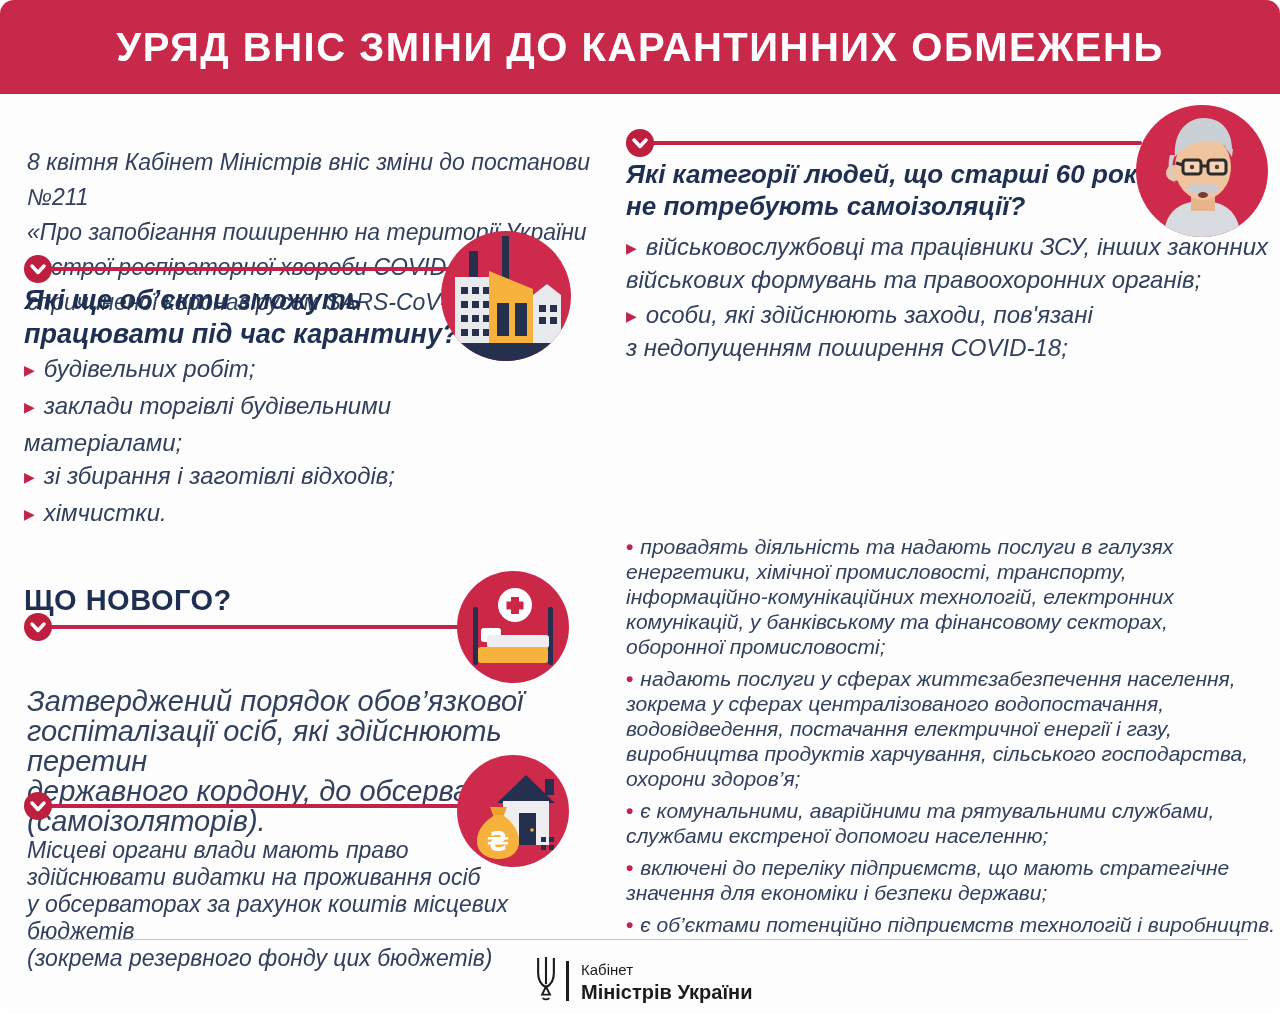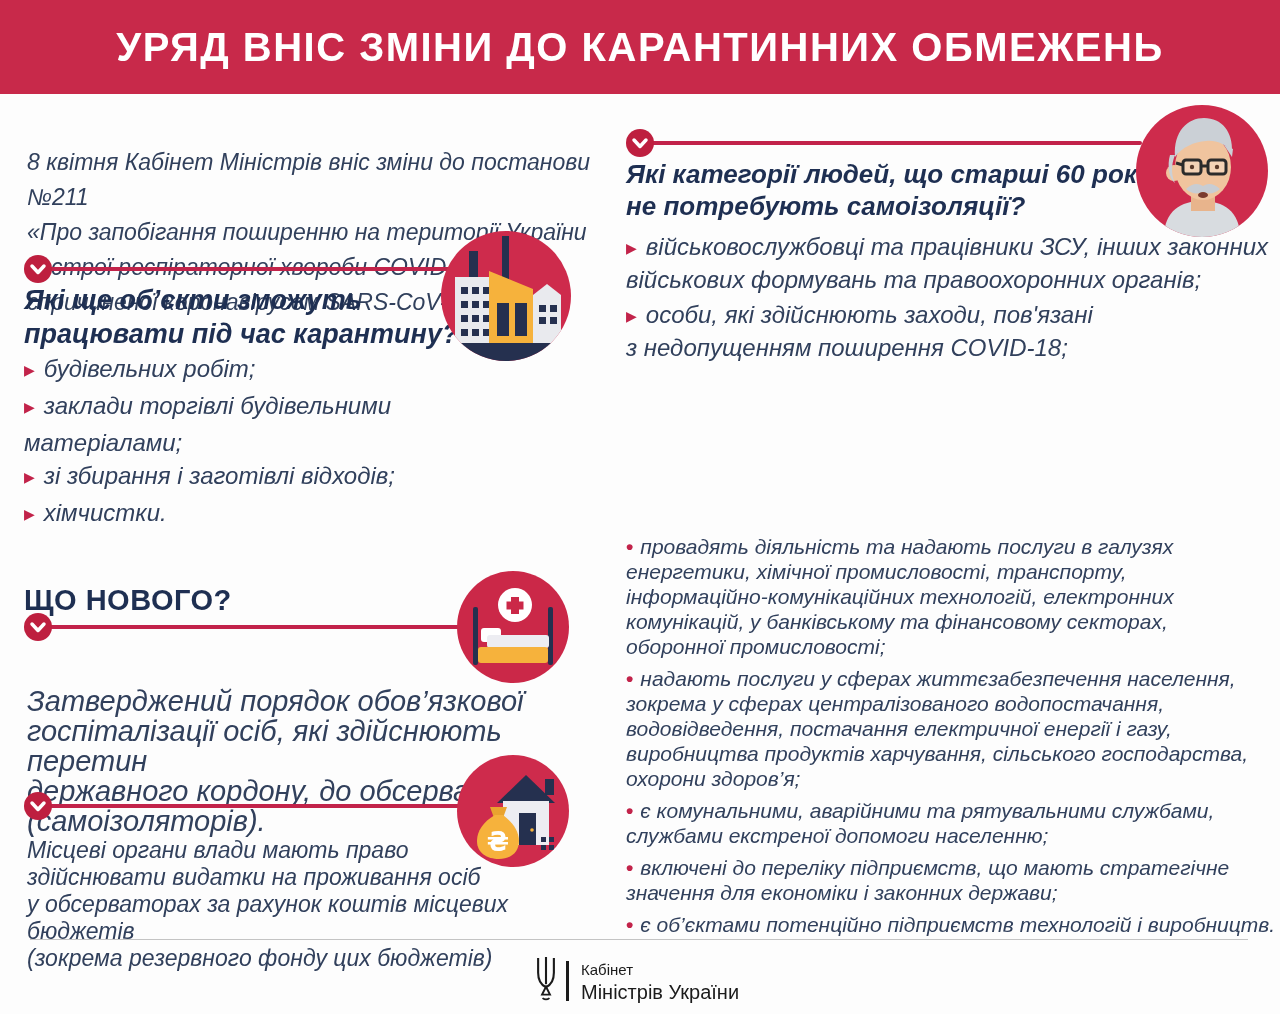--- a/index.html
+++ b/index.html
@@ -1,20 +1,21 @@
 <!DOCTYPE html>
 <html><head>
 <meta charset="utf-8">
 <style>
   html,body { margin:0; padding:0; background:#ffffff; }
   .page {
     position:relative; width:1280px; height:1014px;
     background:#FDFDFD; overflow:hidden;
     font-family:"Liberation Sans", sans-serif;
     color:#31405C;
+    border-radius:14px;
   }
   .pre { white-space:pre-line;font-style:italic; }
 
   
   .banner {
     position:absolute; left:0; top:0; width:1280px; height:94px;
     background:#C8294A; display:flex; align-items:center; justify-content:center;
   }
   .banner .title {
     color:#ffffff; font-size:40px; font-weight:bold; letter-spacing:1.5px; margin:0;
@@ -55,21 +56,21 @@
   #icon-bed     { left:457px; top:571px; }
   #icon-house   { left:457px; top:755px; }
   #icon-avatar  { left:1136px; top:105px; }
 
   
   .divider { position:absolute; left:30px; top:939px; width:1218px; height:1px; background:#C4C4C4; }
   .footer-trident { position:absolute; left:532px; top:953px; line-height:0; }
   .footer-bar { position:absolute; left:566px; top:961px; width:3px; height:40px; background:#1B1B1B; }
   .footer-text { position:absolute; left:581px; top:959px; color:#1B1B1B; }
   .footer-text .l1 { font-size:15px; line-height:22px; }
-  .footer-text .l2 { font-size:20px; line-height:23px; font-weight:normal; }
+  .footer-text .l2 { font-size:20px; line-height:23px; font-weight:bold; }
 </style>
 </head>
 <body>
 
 <div class="page">
 
   <div class="banner">
     <h1 class="title">УРЯД ВНІС ЗМІНИ ДО КАРАНТИННИХ ОБМЕЖЕНЬ</h1>
   </div>
 
@@ -272,21 +273,21 @@
 комунікацій, у банківському та фінансовому секторах,
 оборонної промисловості;</span></p>
     <p class="bullet" style="margin-top:0"><span class="dot">•</span><span class="pre">надають послуги у сферах життєзабезпечення населення,
 зокрема у сферах централізованого водопостачання,
 водовідведення, постачання електричної енергії і газу,
 виробництва продуктів харчування, сільського господарства,
 охорони здоров’я;</span></p>
     <p class="bullet" style="margin-top:0"><span class="dot">•</span><span class="pre">є комунальними, аварійними та рятувальними службами,
 службами екстреної допомоги населенню;</span></p>
     <p class="bullet" style="margin-top:0"><span class="dot">•</span><span class="pre">включені до переліку підприємств, що мають стратегічне
-значення для економіки і законних держави;</span></p>
+значення для економіки і безпеки держави;</span></p>
     <p class="bullet" style="margin-top:0"><span class="dot">•</span><span class="pre">є об’єктами потенційно підприємств технологій і виробництв.</span></p>
   </div>
 
   <div class="divider"></div>
 
   <span class="footer-trident">
     <svg width="28" height="50" viewBox="0 0 32 54">
       <path d="M7 4 V21 C7 30 10.5 35 16 37.5 C21.5 35 25 30 25 21 V4" fill="none" stroke="#1B1B1B" stroke-width="2.4"></path>
       <path d="M16 3 V34" fill="none" stroke="#1B1B1B" stroke-width="2.4"></path>
       <path d="M16 37 L11.5 46 H20.5 Z" fill="none" stroke="#1B1B1B" stroke-width="2.2"></path>

